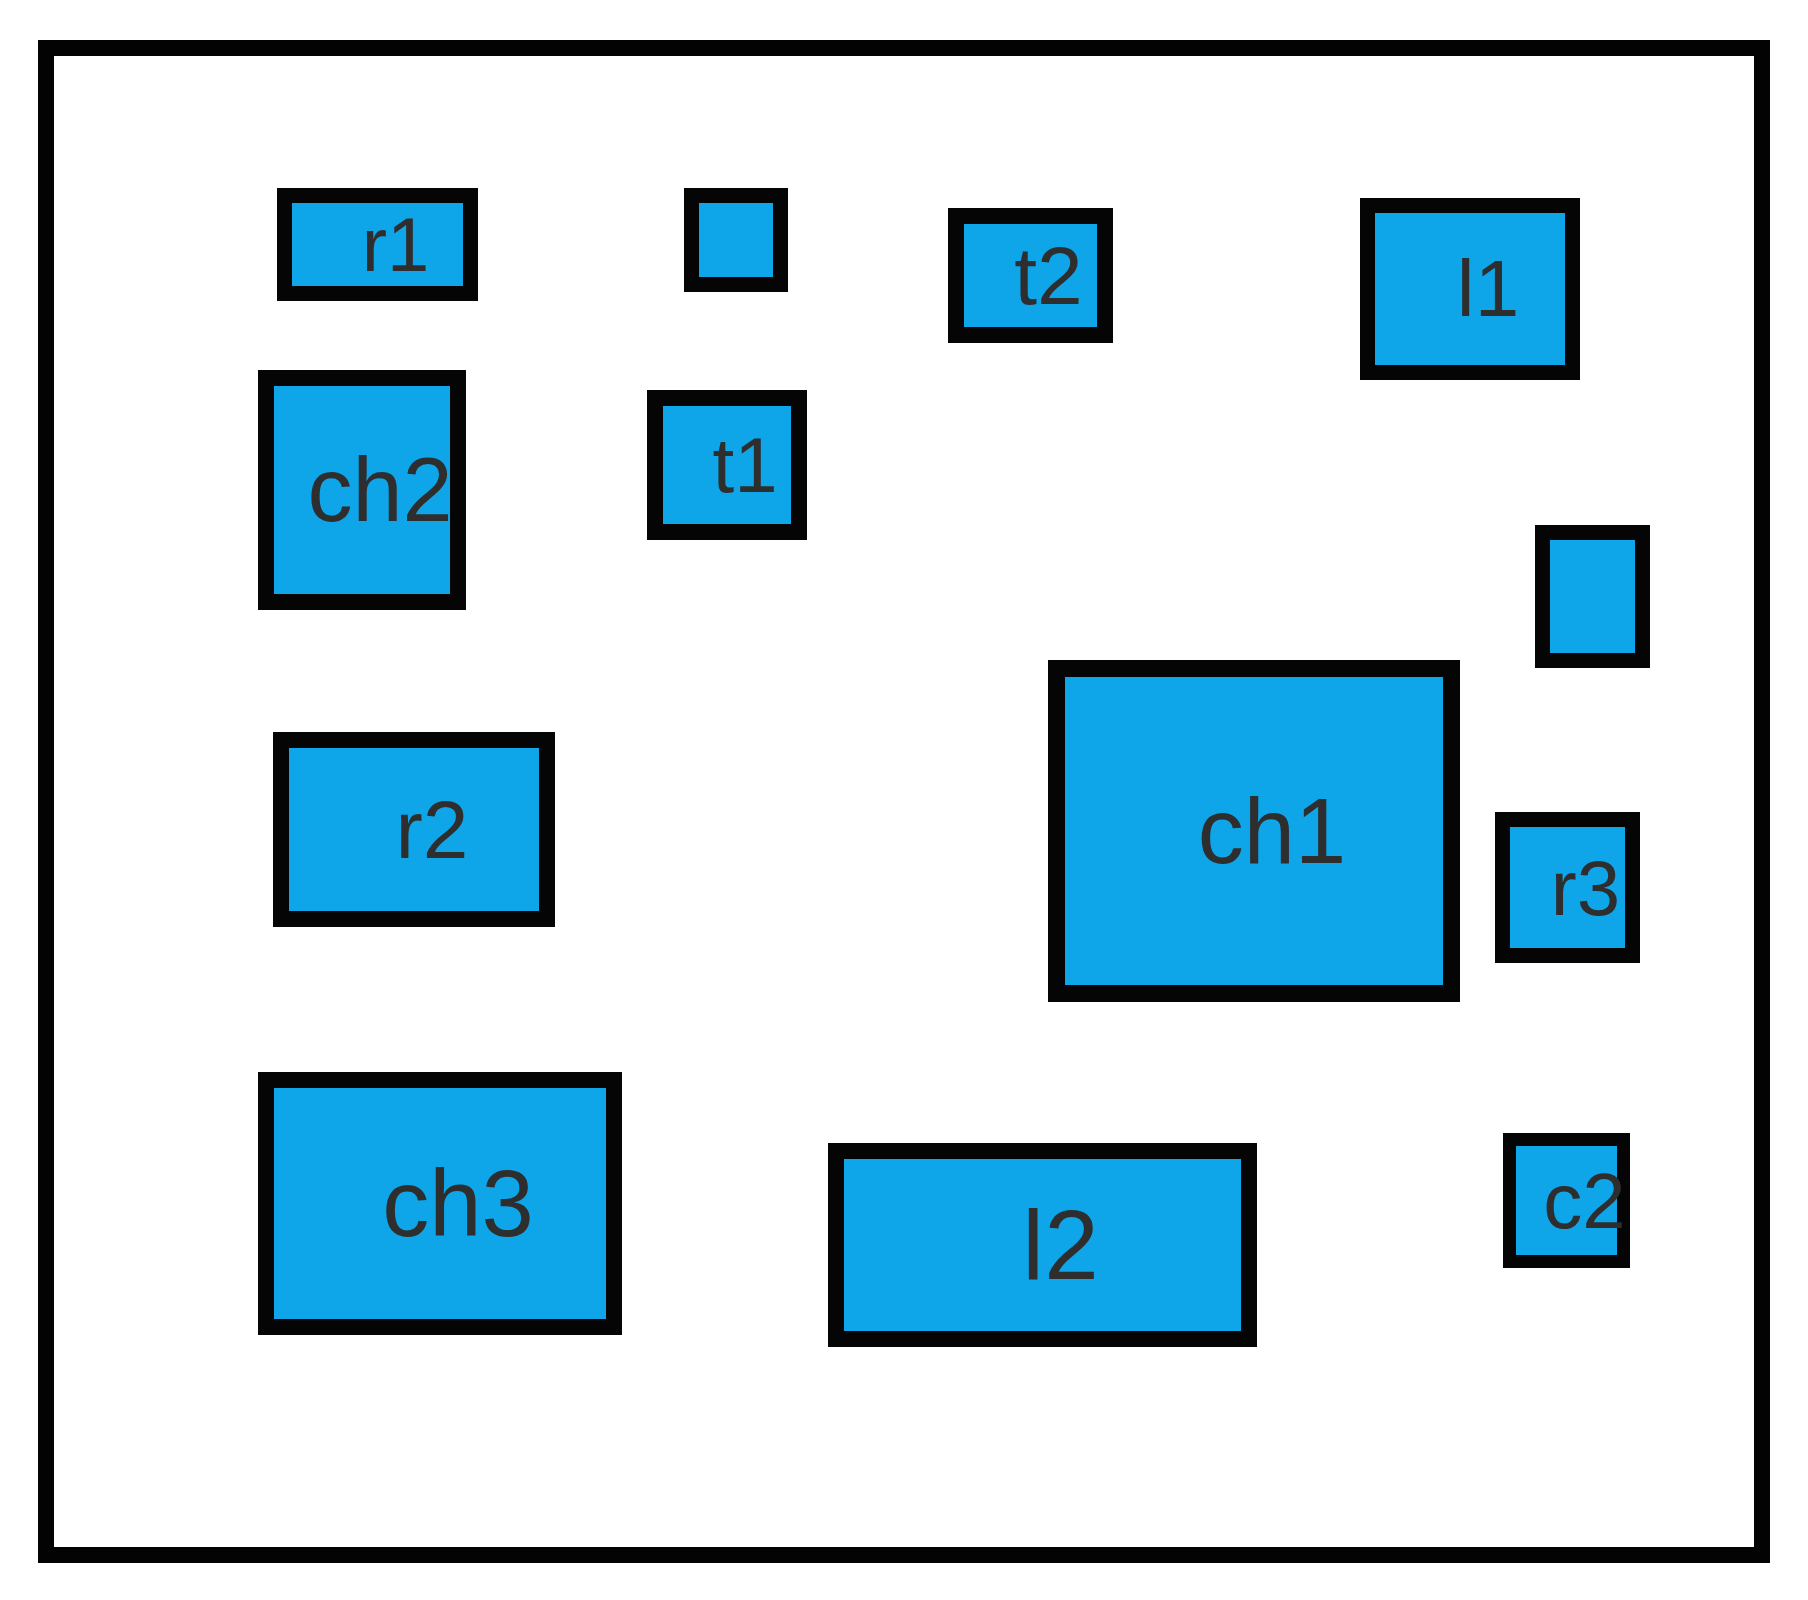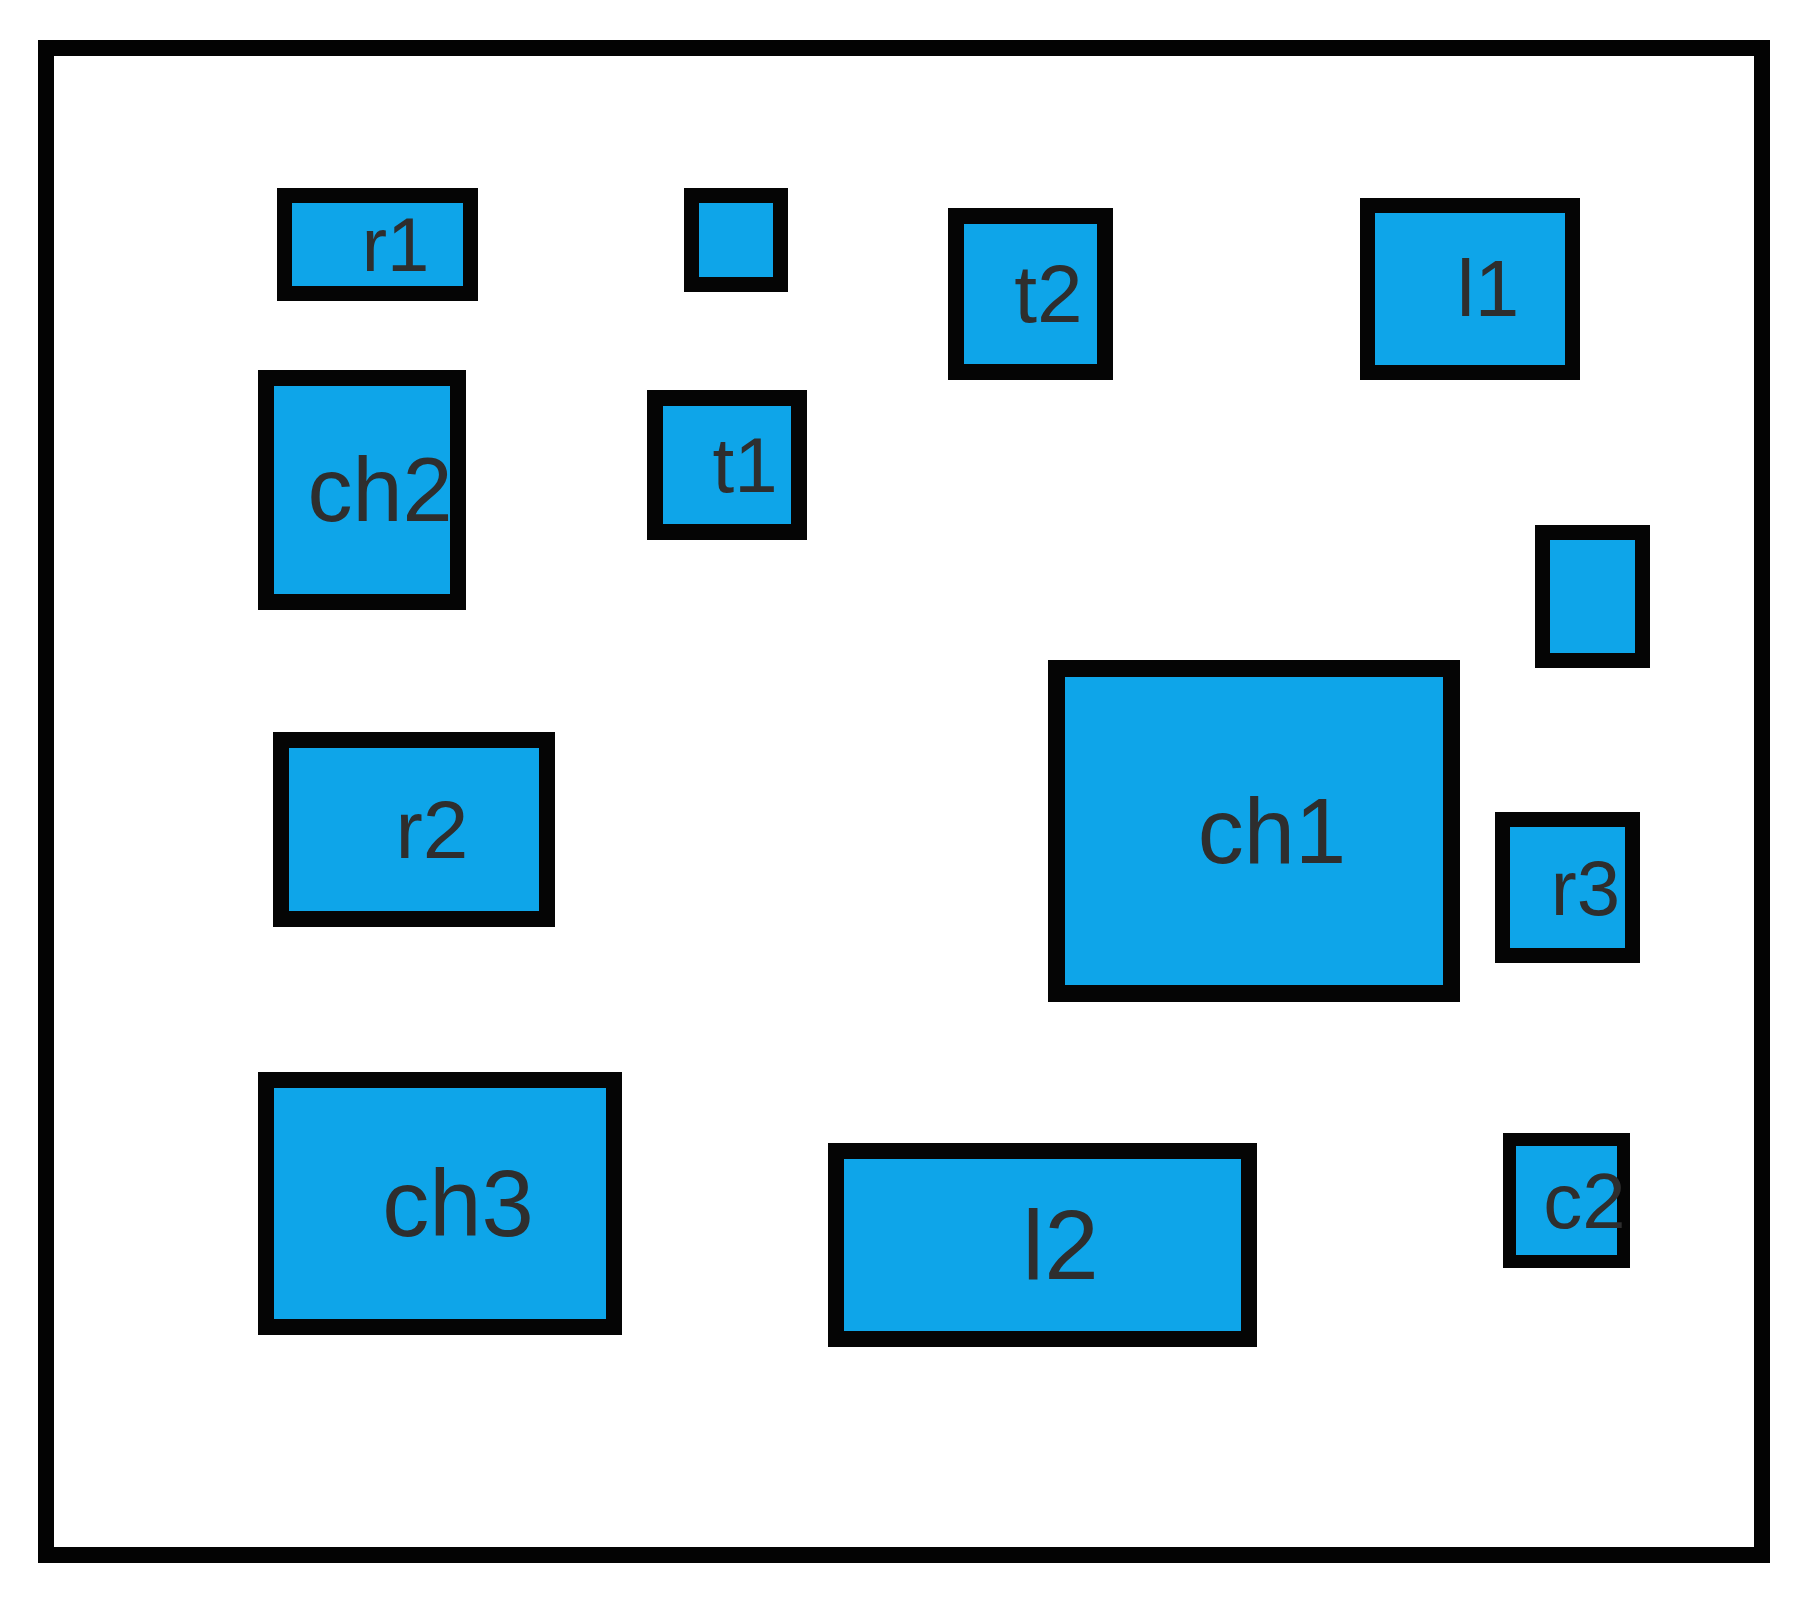--- a/index.html
+++ b/index.html
@@ -48,21 +48,21 @@
 </style>
 </head>
 <body>
 
 <div class="diagram-canvas">
   <div class="outer-boundary" style="left: 38px; top: 40px; width: 1732px; height: 1523px; border-width: 16px;"></div>
 <div class="box" style="left: 277px; top: 188px; width: 201px; height: 113px; border-width: 15px;">
       <span class="box-label" style="font-size: 76px;">r1</span>
     </div>
     <div class="box" style="left: 684px; top: 188px; width: 104px; height: 104px; border-width: 15px;"></div>
-    <div class="box" style="left: 948px; top: 208px; width: 165px; height: 172px; border-width: 16px;">
+    <div class="box" style="left: 948px; top: 208px; width: 165px; height: 135px; border-width: 16px;">
       <span class="box-label" style="font-size: 82px;">t2</span>
     </div>
     <div class="box" style="left: 1360px; top: 198px; width: 220px; height: 182px; border-width: 15px;">
       <span class="box-label" style="font-size: 80px;">l1</span>
     </div>
     <div class="box" style="left: 258px; top: 370px; width: 208px; height: 240px; border-width: 16px;">
       <span class="box-label" style="font-size: 90px;">ch2</span>
     </div>
     <div class="box" style="left: 647px; top: 390px; width: 160px; height: 150px; border-width: 16px;">
       <span class="box-label" style="font-size: 78px;">t1</span>

